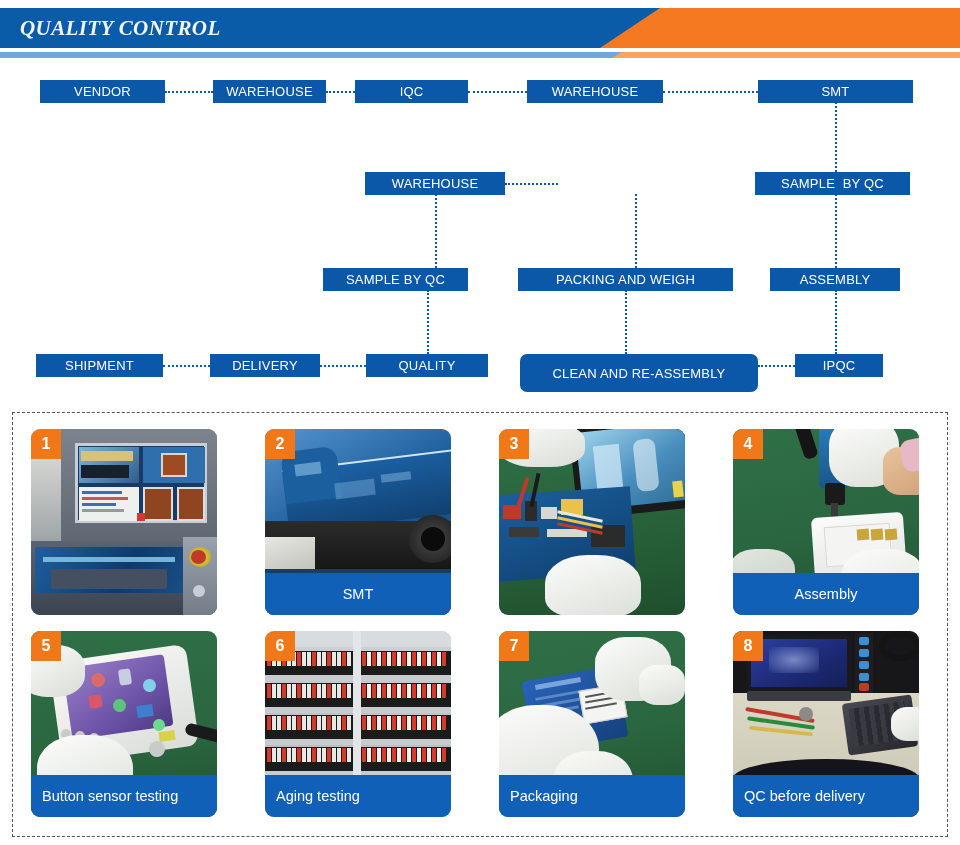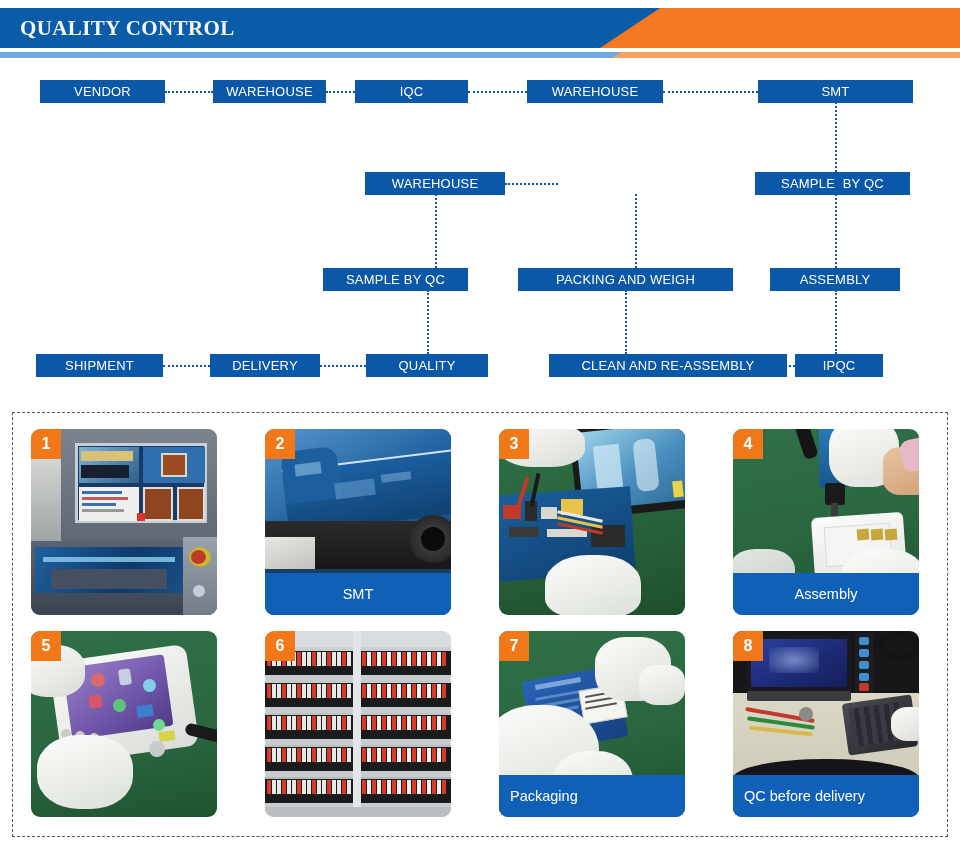--- a/index.html
+++ b/index.html
@@ -21,20 +21,21 @@
     position: absolute; left: 0; top: 0; width: 960px; height: 40px;
     background: #F47920;
     clip-path: polygon(660px 0, 960px 0, 960px 40px, 600px 40px);
   }
   .header-title {
     position: absolute; left: 20px; top: 0; height: 40px;
     display: flex; align-items: center;
     font-family: "Liberation Serif", serif;
     font-weight: bold; font-size: 21px; letter-spacing: 0.4px;
     color: #F2F4F7;
+    font-style: italic;
   }
   .header-rule { position: absolute; left: 0; top: 52px; width: 960px; height: 6px; }
   .header-rule-blue {
     position: absolute; left: 0; top: 0; width: 960px; height: 6px;
     background: #6FA8DC;
   }
   .header-rule-orange {
     position: absolute; left: 0; top: 0; width: 960px; height: 6px;
     background: #F9A35C;
     clip-path: polygon(622px 0, 960px 0, 960px 6px, 612px 6px);
@@ -141,21 +142,21 @@
       <div class="fbox" style="left: 527px; top: 80px; width: 136px; height: 23px; background: rgb(11, 87, 168);">WAREHOUSE</div>
       <div class="fbox" style="left: 758px; top: 80px; width: 155px; height: 23px; background: rgb(11, 87, 168);">SMT</div>
       <div class="fbox" style="left: 365px; top: 172px; width: 140px; height: 23px; background: rgb(11, 87, 168);">WAREHOUSE</div>
       <div class="fbox" style="left: 755px; top: 172px; width: 155px; height: 23px; background: rgb(11, 87, 168);">SAMPLE  BY QC</div>
       <div class="fbox" style="left: 323px; top: 268px; width: 145px; height: 23px; background: rgb(11, 87, 168);">SAMPLE BY QC</div>
       <div class="fbox" style="left: 518px; top: 268px; width: 215px; height: 23px; background: rgb(11, 87, 168);">PACKING AND WEIGH</div>
       <div class="fbox" style="left: 770px; top: 268px; width: 130px; height: 23px; background: rgb(11, 87, 168);">ASSEMBLY</div>
       <div class="fbox" style="left: 36px; top: 354px; width: 127px; height: 23px; background: rgb(11, 87, 168);">SHIPMENT</div>
       <div class="fbox" style="left: 210px; top: 354px; width: 110px; height: 23px; background: rgb(11, 87, 168);">DELIVERY</div>
       <div class="fbox" style="left: 366px; top: 354px; width: 122px; height: 23px; background: rgb(11, 87, 168);">QUALITY</div>
-      <div class="fbox" style="left: 549px; top: 354px; width: 238px; height: 23px; background: rgb(11, 87, 168);">CLEAN AND RE-ASSEMBLY</div>
+      <div class="fbox" style="left: 520px; top: 354px; width: 238px; height: 38px; background: rgb(11, 87, 168); border-radius: 7px;">CLEAN AND RE-ASSEMBLY</div>
       <div class="fbox" style="left: 795px; top: 354px; width: 88px; height: 23px; background: rgb(11, 87, 168);">IPQC</div>
     </div>
 
 
   <div class="grid-wrap">
     <div class="grid" id="grid">
         <div class="card" style="left: 18px; top: 16px;">
           <div class="card-photo">
             <div style="position: absolute; inset: 0px;">
               <div class="ph" style="inset: 0px; background: linear-gradient(160deg, rgb(185, 190, 198) 0%, rgb(141, 148, 159) 55%, rgb(111, 119, 130) 100%);"></div>
@@ -276,20 +277,21 @@
               <div class="ph" style="left: 44px; top: 100px; width: 10px; height: 10px; border-radius: 50%; background: rgb(200, 204, 200); transform: rotate(-8deg);"></div>
               <div class="ph" style="left: 58px; top: 102px; width: 10px; height: 10px; border-radius: 50%; background: rgb(200, 204, 200); transform: rotate(-8deg);"></div>
               <div class="ph" style="left: 128px; top: 100px; width: 16px; height: 10px; background: rgb(216, 210, 74); transform: rotate(-8deg);"></div>
               <div class="ph" style="left: 118px; top: 110px; width: 16px; height: 16px; border-radius: 50%; background: rgb(200, 204, 200); transform: rotate(-8deg);"></div>
               <div class="ph" style="left: -12px; top: 14px; width: 66px; height: 52px; border-radius: 42%; background: linear-gradient(150deg, rgb(253, 253, 251), rgb(217, 221, 214));"></div>
               <div class="ph" style="left: 6px; top: 104px; width: 96px; height: 74px; border-radius: 44%; background: linear-gradient(160deg, rgb(253, 253, 251), rgb(218, 223, 216));"></div>
               <div class="ph" style="left: 154px; top: 96px; width: 40px; height: 12px; background: rgb(26, 26, 26); border-radius: 6px; transform: rotate(14deg);"></div>
             </div>
           </div>
           <div class="card-badge" style="background: rgb(240, 120, 24);">5</div>
+          <div class="card-caption cap-left" style="background: rgb(16, 96, 184);">Button sensor testing</div>
         </div>
         <div class="card" style="left: 252px; top: 218px;">
           <div class="card-photo">
             <div style="position: absolute; inset: 0px;">
               <div class="ph" style="inset: 0px; background: linear-gradient(rgb(205, 210, 214), rgb(174, 180, 184));"></div>
               <div class="ph" style="left: 0px; top: 0px; width: 186px; height: 16px; background: rgb(216, 220, 222);"></div>
               <div class="ph" style="left: 88px; top: 0px; width: 8px; height: 186px; background: rgb(226, 230, 232);"></div>
               <div class="ph" style="left: 0px; top: 20px; width: 88px; height: 30px; background: rgb(27, 27, 27);"></div>
               <div class="ph" style="left: 2px; top: 21px; width: 4px; height: 14px; background: rgb(216, 58, 42);"></div>
               <div class="ph" style="left: 7px; top: 21px; width: 4px; height: 14px; background: rgb(232, 232, 228);"></div>
@@ -477,20 +479,21 @@
               <div class="ph" style="left: 157px; top: 149px; width: 4px; height: 14px; background: rgb(216, 58, 42);"></div>
               <div class="ph" style="left: 162px; top: 149px; width: 4px; height: 14px; background: rgb(240, 240, 236);"></div>
               <div class="ph" style="left: 167px; top: 149px; width: 4px; height: 14px; background: rgb(216, 58, 42);"></div>
               <div class="ph" style="left: 172px; top: 149px; width: 4px; height: 14px; background: rgb(240, 240, 236);"></div>
               <div class="ph" style="left: 177px; top: 149px; width: 4px; height: 14px; background: rgb(216, 58, 42);"></div>
               <div class="ph" style="left: 96px; top: 172px; width: 90px; height: 6px; background: rgb(200, 204, 206);"></div>
               <div class="ph" style="left: 0px; top: 176px; width: 186px; height: 10px; background: rgb(185, 190, 194);"></div>
             </div>
           </div>
           <div class="card-badge" style="background: rgb(240, 120, 24);">6</div>
+          <div class="card-caption cap-left" style="background: rgb(16, 96, 184);">Aging testing</div>
         </div>
         <div class="card" style="left: 486px; top: 218px;">
           <div class="card-photo">
             <div style="position: absolute; inset: 0px;">
               <div class="ph" style="inset: 0px; background: linear-gradient(170deg, rgb(47, 112, 71) 0%, rgb(42, 102, 64) 55%, rgb(31, 83, 48) 100%);"></div>
               <div class="ph" style="left: 28px; top: 42px; width: 96px; height: 72px; background: linear-gradient(155deg, rgb(42, 99, 184), rgb(20, 65, 126)); border-radius: 4px; transform: rotate(-10deg);"></div>
               <div class="ph" style="left: 36px; top: 50px; width: 46px; height: 5px; background: rgb(143, 184, 232); opacity: 0.8; transform: rotate(-10deg);"></div>
               <div class="ph" style="left: 36px; top: 62px; width: 56px; height: 3px; background: rgb(127, 168, 216); opacity: 0.6; transform: rotate(-10deg);"></div>
               <div class="ph" style="left: 36px; top: 70px; width: 52px; height: 3px; background: rgb(127, 168, 216); opacity: 0.6; transform: rotate(-10deg);"></div>
               <div class="ph" style="left: 36px; top: 78px; width: 44px; height: 3px; background: rgb(127, 168, 216); opacity: 0.6; transform: rotate(-10deg);"></div>

